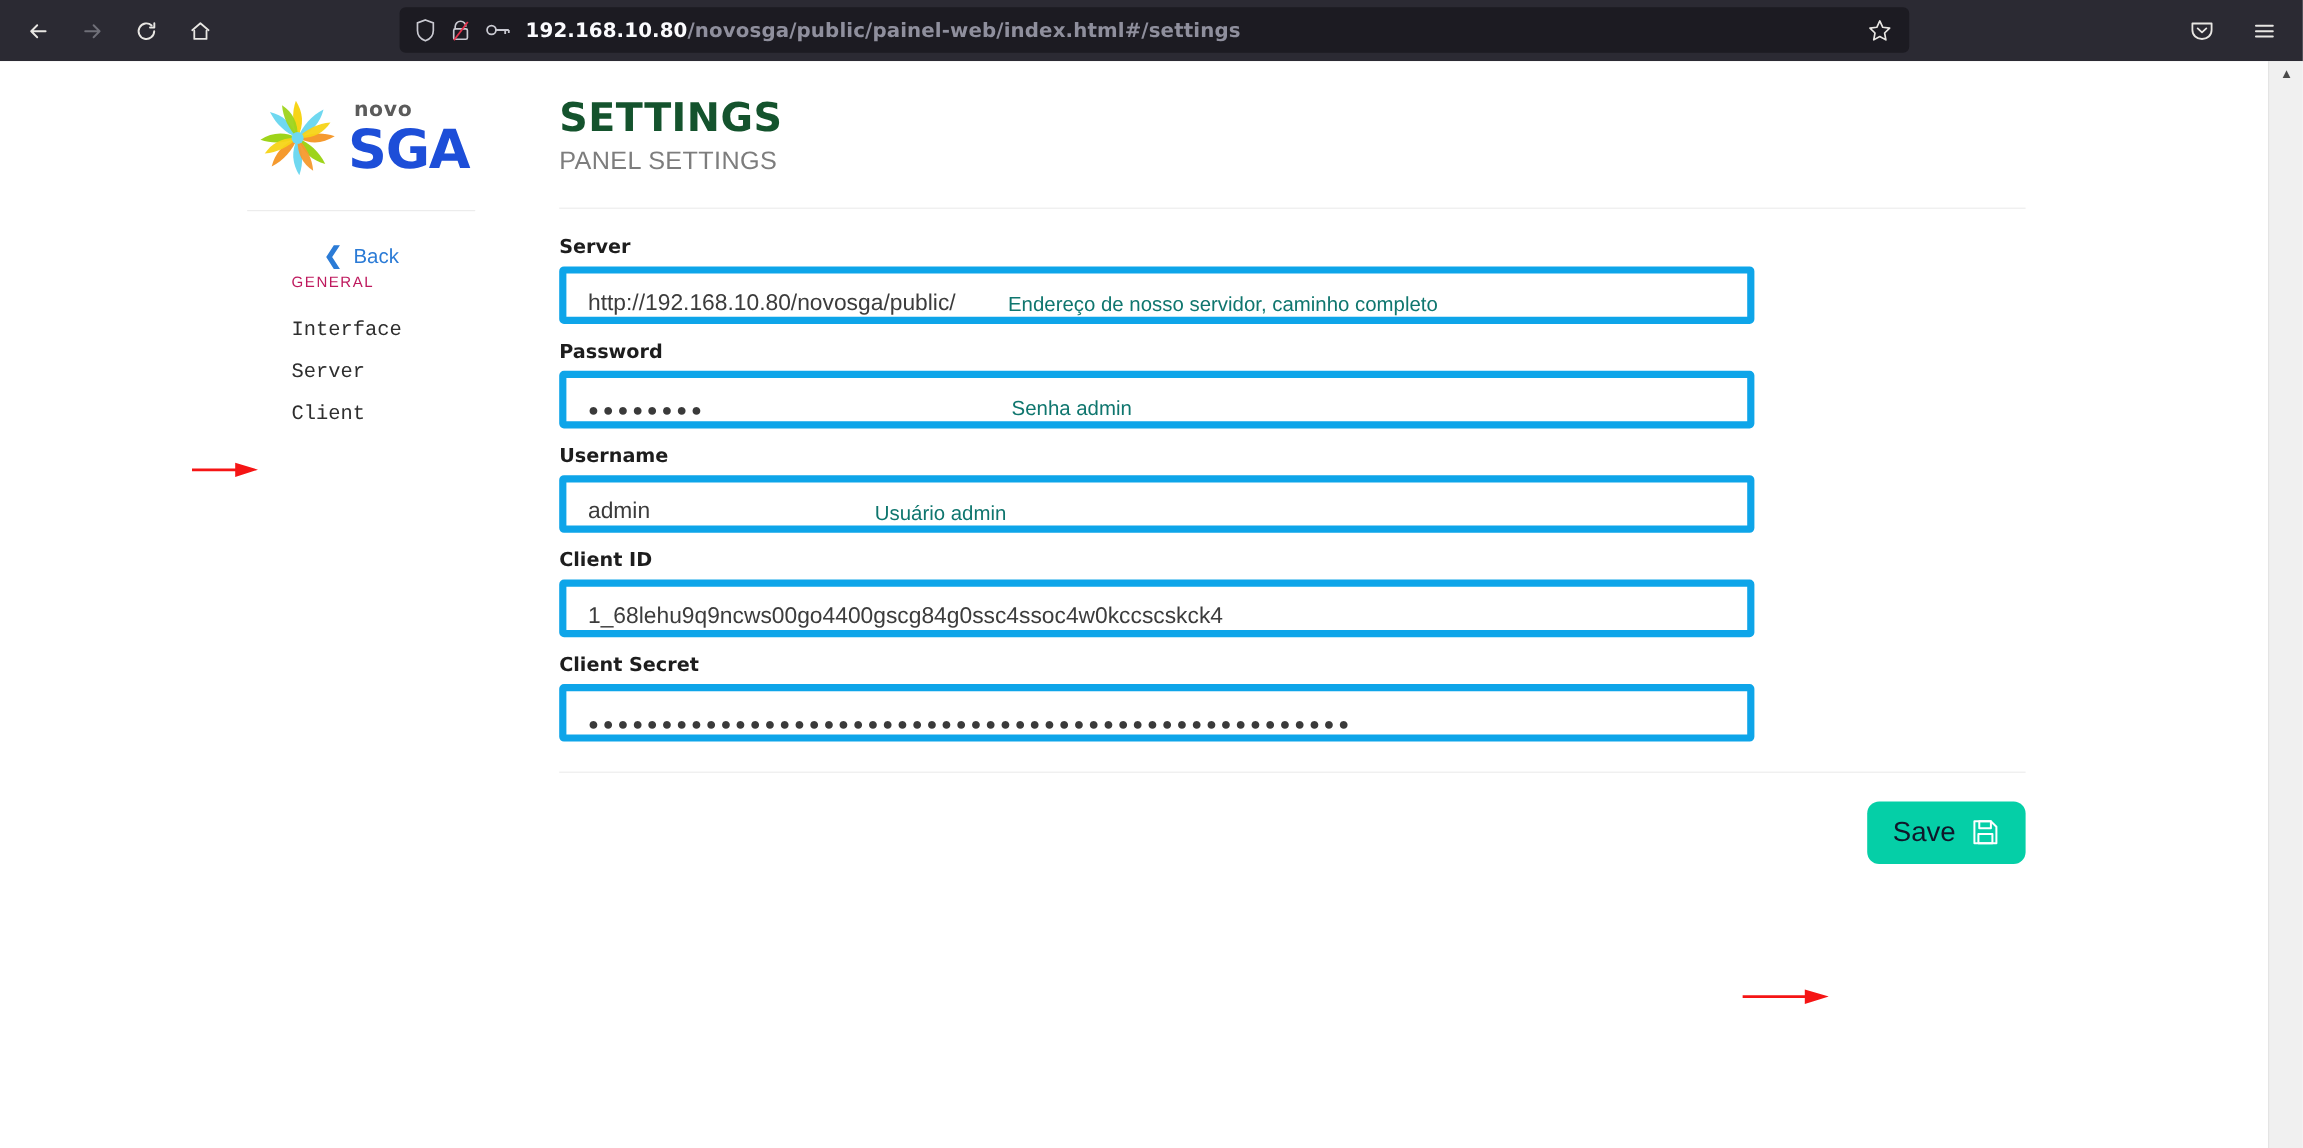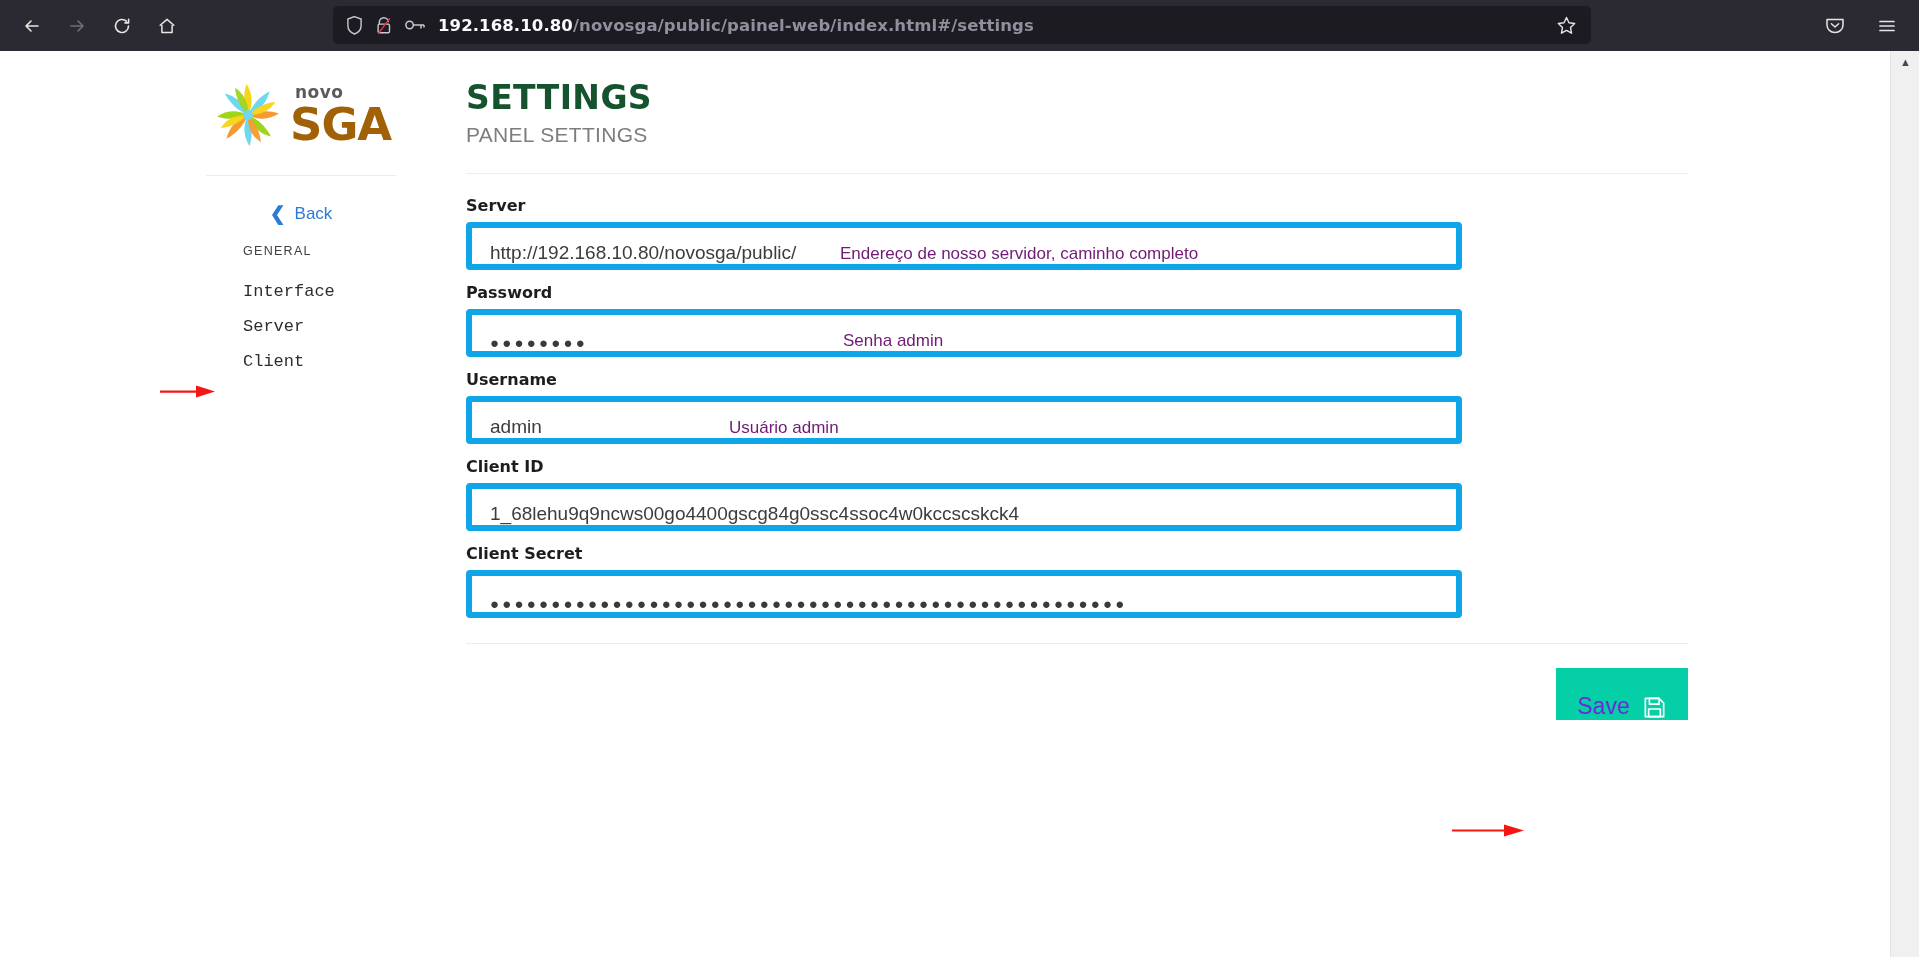--- a/index.html
+++ b/index.html
@@ -99,42 +99,42 @@
   .logo-mark { width: 72px; height: 72px; flex: none; }
   .logo-word { display: flex; flex-direction: column; align-items: flex-start; line-height: 1; }
   .logo-novo {
     font-family: "DejaVu Sans", sans-serif;
     font-size: 17px; font-weight: bold; color: #5b5b5b;
     letter-spacing: 0.5px;
     margin-left: 5px; margin-bottom: 1px;
   }
   .logo-sga {
     font-family: "DejaVu Sans", sans-serif;
-    font-size: 45px; font-weight: bold; color: #a16207;
+    font-size: 45px; font-weight: bold; color: #1d4ed8;
     letter-spacing: -1px;
   }
   .sidebar-sep {
     margin: 6px 0 0 0;
     height: 1px; background: #ececec;
     width: 190px;
   }
   .back-row {
     margin-top: 28px;
     display: flex; align-items: center; justify-content: center;
     gap: 9px;
     color: #2b7bd6;
     font-size: 17px;
     cursor: pointer;
   }
   .back-chevron { font-size: 19px; font-weight: bold; line-height: 1; margin-top: -2px; }
   .group-label {
-    margin-top: 20px;
+    margin-top: 4px;
     padding-left: 37px;
     font-size: 12.5px;
-    color: #404040;
+    color: #be185d;
     letter-spacing: 1.3px;
   }
   .nav-list { margin-top: 16px; font-family: Liberation Mono, monospace; }
   .nav-item {
     padding: 8px 0 8px 37px;
     font-size: 17px;
     color: #2e2e2e;
     cursor: pointer;
     position: relative;
   }
@@ -201,45 +201,45 @@
     white-space: nowrap;
     font-family: "Liberation Sans", sans-serif;
   }
   .input-val.dots {
     font-size: 15px;
     letter-spacing: 3.2px;
     color: #3a3a3a;
   }
   .note {
     position: absolute;
-    color: #701a75;
+    color: #0f766e;
     font-size: 17px;
     white-space: nowrap;
   }
   .note-server { left: 368px; }
   .note-user   { left: 257px; }
   .note-pass   { left: 371px; }
 
   .footer-sep {
     margin-top: 25px;
     height: 1px; background: #ededed;
     width: 1222px;
   }
   .actions {
     margin-top: 24px;
     display: flex; justify-content: flex-end;
   }
   .save-btn {
     height: 52px;
     min-width: 132px;
     background: #05cfa7;
-    border: none; border-radius: 0;
-    color: #6d28d9;
+    border: none; border-radius: 10px;
+    color: #0f172a;
     font-size: 23px;
-    display: flex; align-items: flex-end; justify-content: center;
+    display: flex; align-items: center; justify-content: center;
     gap: 12px;
     padding: 0 20px;
     cursor: pointer;
     font-family: "Liberation Sans", sans-serif;
   }
   .save-btn svg { display: block; }
 </style>
 </head>
 <body>
 

